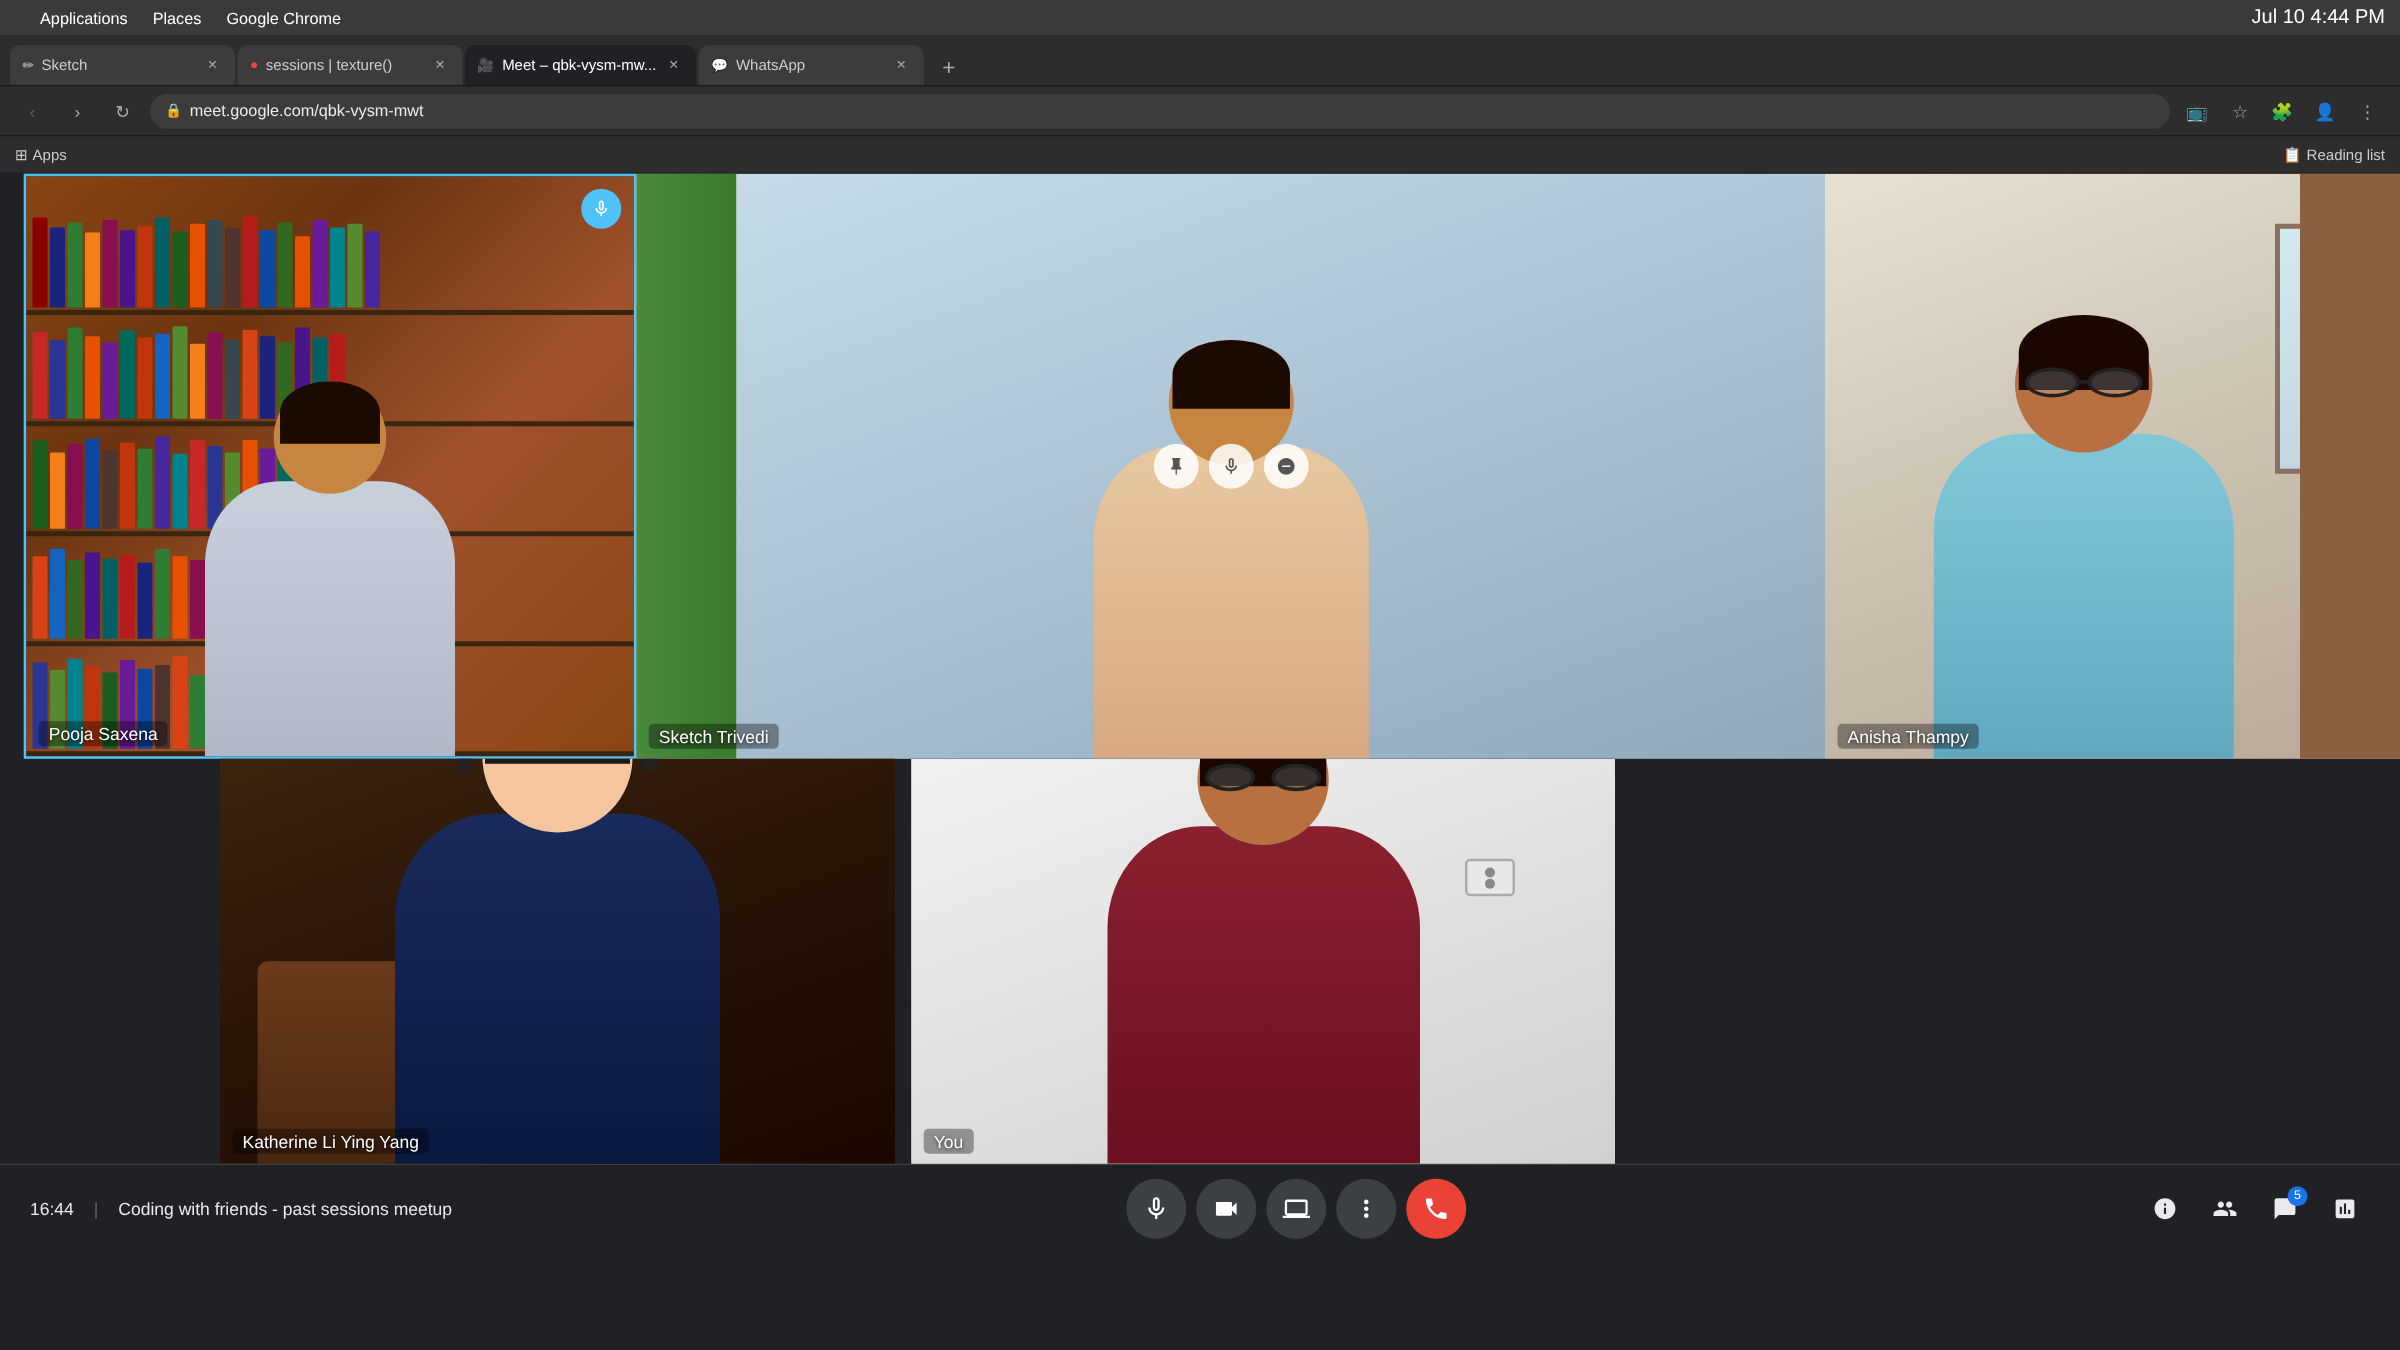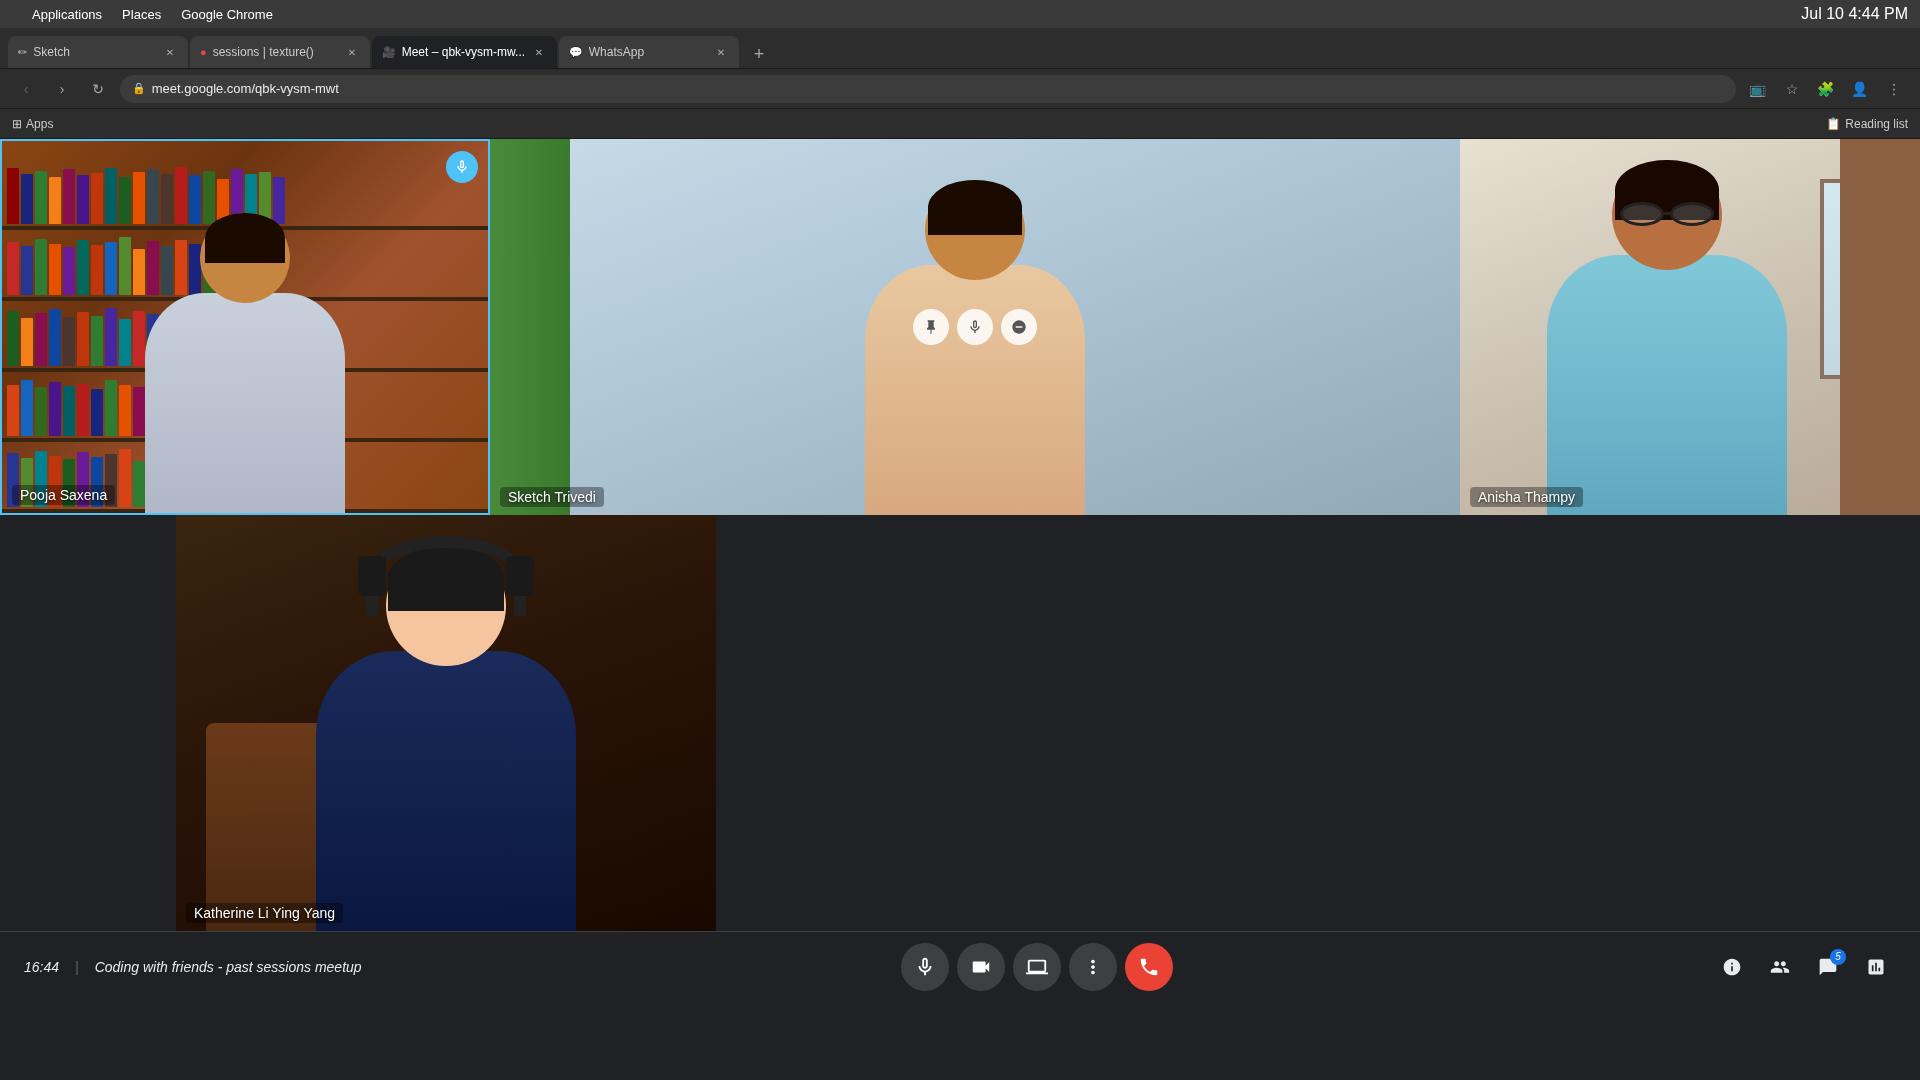--- a/index.html
+++ b/index.html
@@ -134,22 +134,23 @@
       width: 1920px;
       height: 862px;
       background: #202124;
       position: relative;
       display: flex;
       flex-direction: column;
     }
 
     .video-grid-top {
       display: flex;
-      height: 376px;
+      height: 468px;
       gap: 0;
+      padding-left: 19px;
     }
 
     .video-cell {
       position: relative;
       overflow: hidden;
       background: #3c4043;
     }
 
     .video-cell-top-1 {
       width: 490px;
@@ -270,21 +271,20 @@
 
     
     .meet-bottom-bar {
       height: 70px;
       background: #202124;
       border-top: 1px solid #3c4043;
       display: flex;
       align-items: center;
       padding: 0 24px;
       justify-content: space-between;
-      font-style: italic;
     }
 
     .bottom-left-info {
       display: flex;
       align-items: center;
       gap: 16px;
       color: #e8eaed;
       font-size: 14px;
     }
     .time-display { font-weight: 500; }
@@ -629,20 +629,43 @@
             <div style="position:absolute;top:10px;right:-28px;width:28px;height:40px;background:#1a1a1a;border-radius:6px;z-index:4;"></div>
           </div>
           <div style="width:260px;height:280px;background:linear-gradient(180deg,#1a2a5a 0%,#0a1840 100%);border-radius:30% 30% 0 0;margin-top:-15px;z-index:1;"></div>
         </div>
       </div>
       <div class="participant-label">
         <span>Katherine Li Ying Yang</span>
       </div>
     </div>
 
+    <div class="video-cell video-cell-bottom-2">
+      <div class="video-bg bg-you">
+        <div style="position:absolute;top:0;left:0;right:0;bottom:0;background:linear-gradient(160deg,#f0f0f0 0%,#e4e4e4 40%,#d0d0d0 100%);"></div>
+
+        <div style="position:absolute;top:80px;right:80px;width:40px;height:30px;border:2px solid #aaa;border-radius:4px;background:#e8e8e8;display:flex;flex-direction:column;align-items:center;justify-content:space-around;padding:4px;">
+          <div style="width:8px;height:8px;background:#888;border-radius:50%;"></div>
+          <div style="width:8px;height:8px;background:#888;border-radius:50%;"></div>
+        </div>
+
+        <div style="position:absolute;bottom:0;left:50%;transform:translateX(-50%);display:flex;flex-direction:column;align-items:center;">
+          <div style="width:105px;height:105px;background:#b87040;border-radius:50%;position:relative;z-index:2;">
+            <div style="position:absolute;top:0;left:2px;width:101px;height:58px;background:#1a0800;border-radius:50% 50% 0 0;z-index:3;"></div>
+
+            <div style="position:absolute;top:40px;left:6px;width:40px;height:22px;border:3px solid #222;border-radius:50%;z-index:4;background:rgba(180,210,230,0.2);"></div>
+            <div style="position:absolute;top:40px;right:6px;width:40px;height:22px;border:3px solid #222;border-radius:50%;z-index:4;background:rgba(180,210,230,0.2);"></div>
+          </div>
+          <div style="width:250px;height:270px;background:linear-gradient(180deg,#8a2030 0%,#6a1020 100%);border-radius:30% 30% 0 0;margin-top:-15px;z-index:1;"></div>
+        </div>
+      </div>
+      <div class="participant-label">
+        <span>You</span>
+      </div>
+    </div>
 
     <div class="bottom-right-spacer"></div>
   </div>
 
   <div class="meet-bottom-bar">
 
     <div class="bottom-left-info">
       <span class="time-display">16:44</span>
       <span class="separator">|</span>
       <span class="meeting-title">Coding with friends - past sessions meetup</span>

